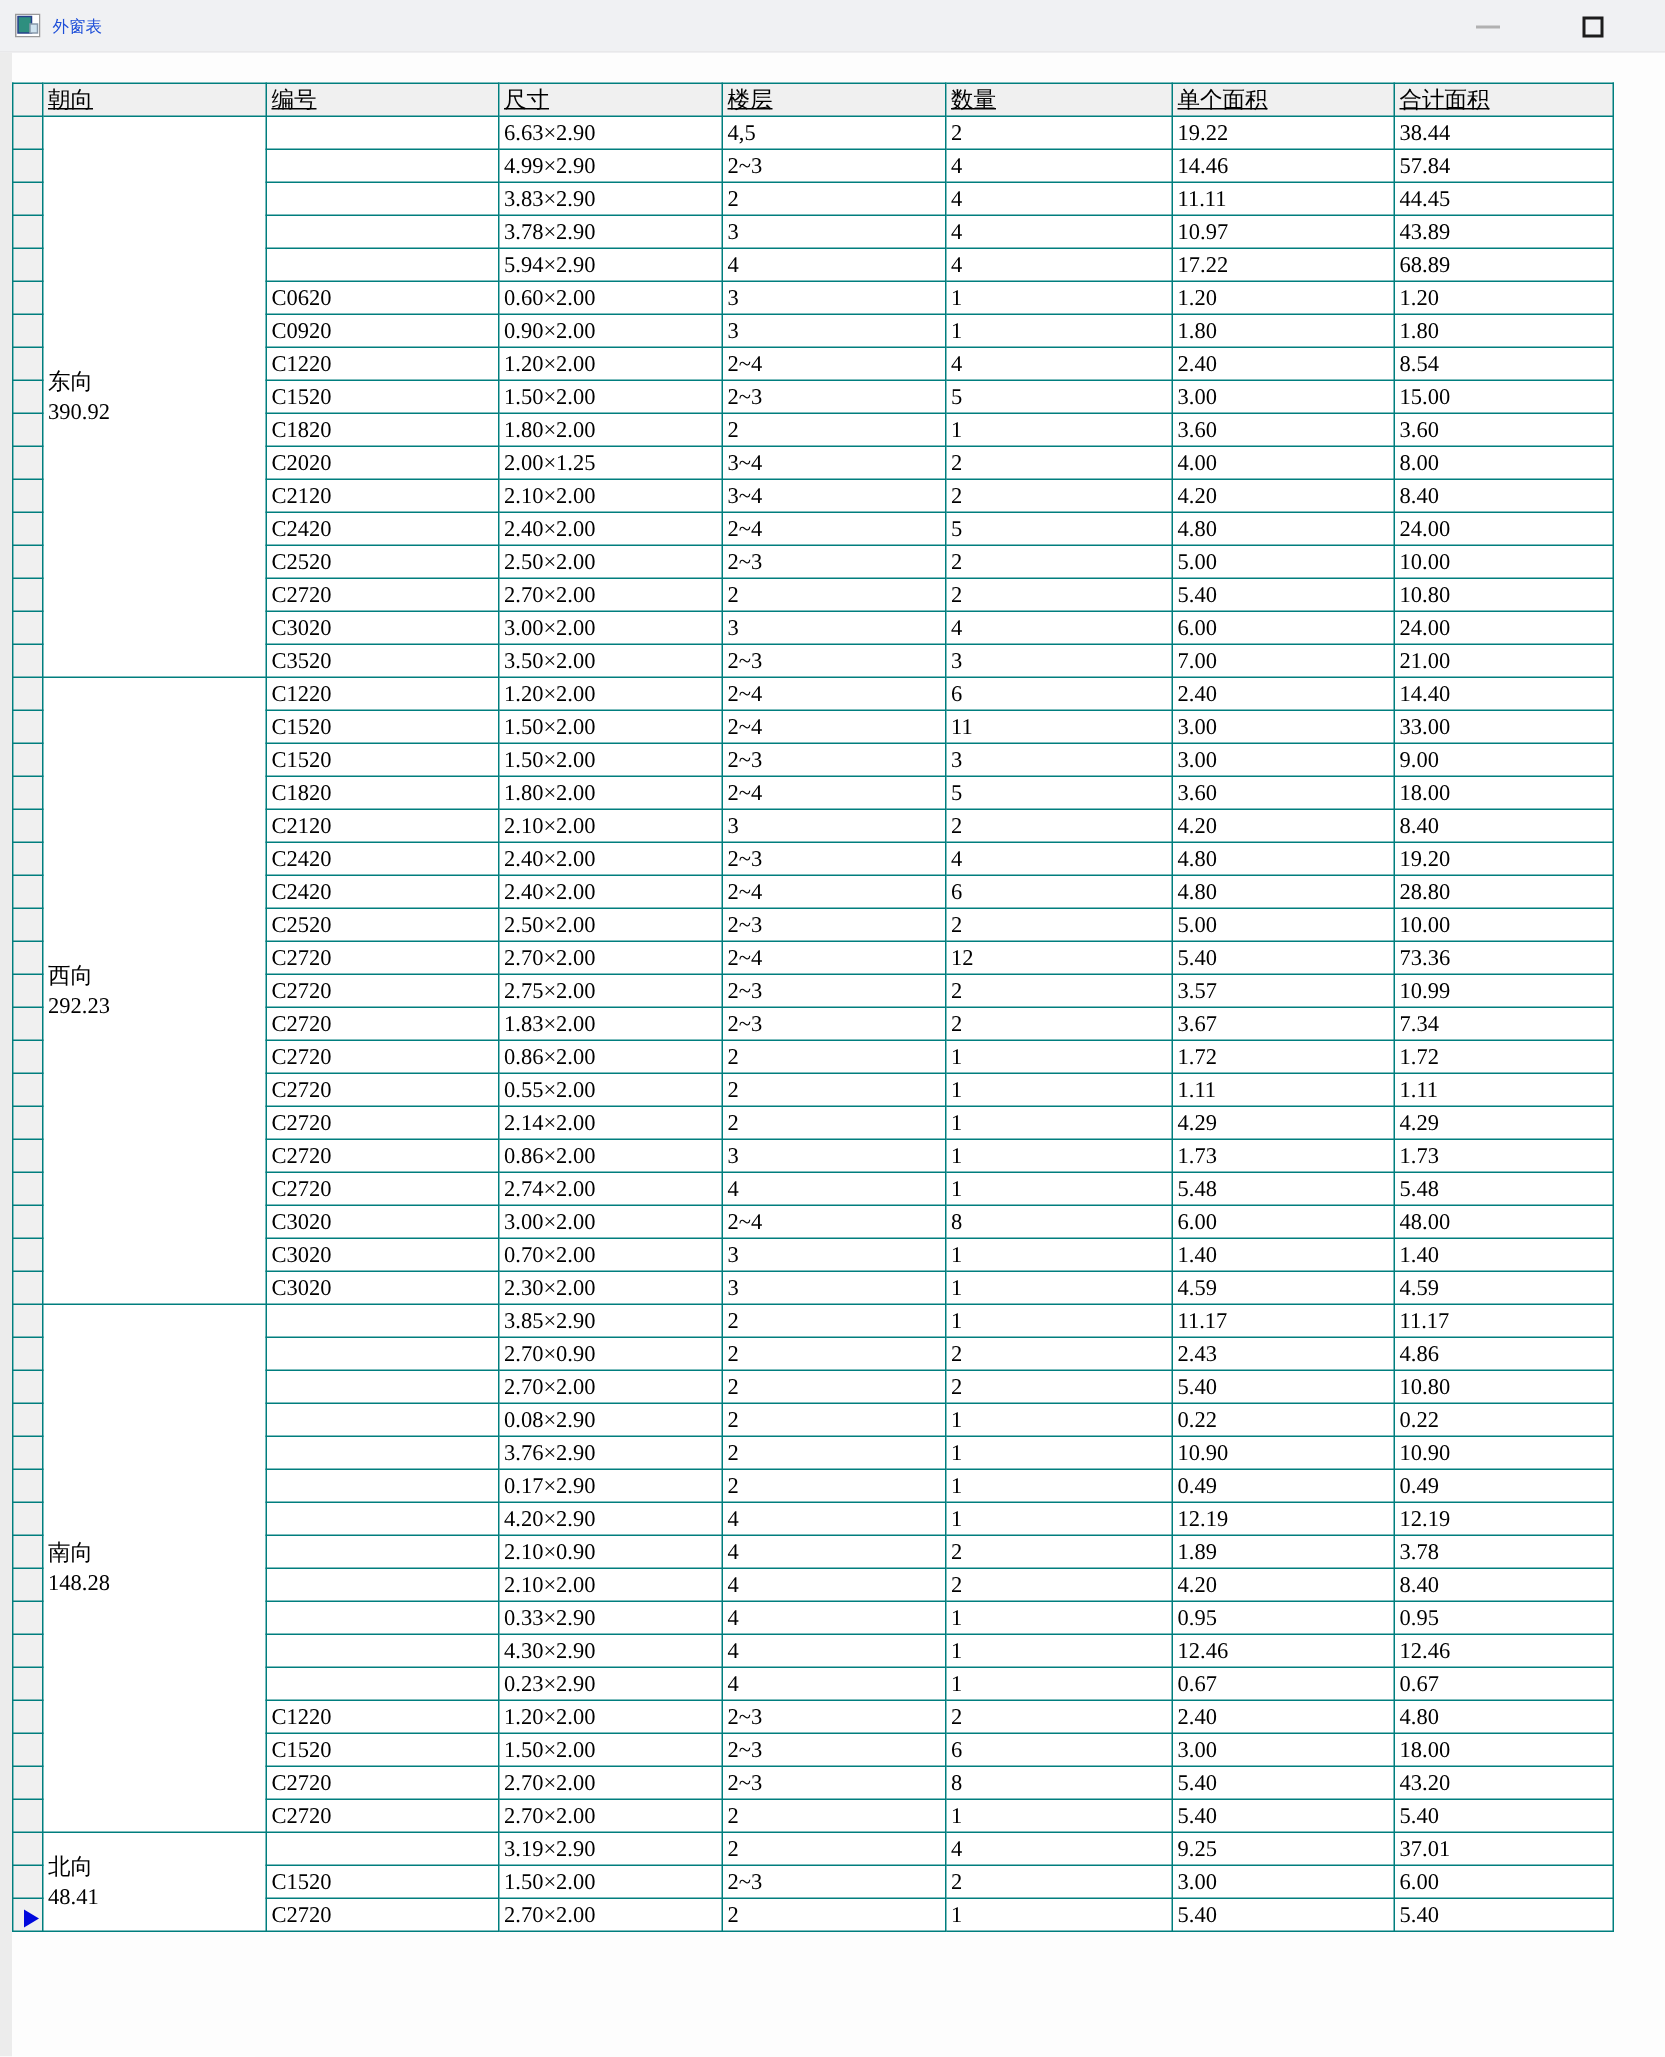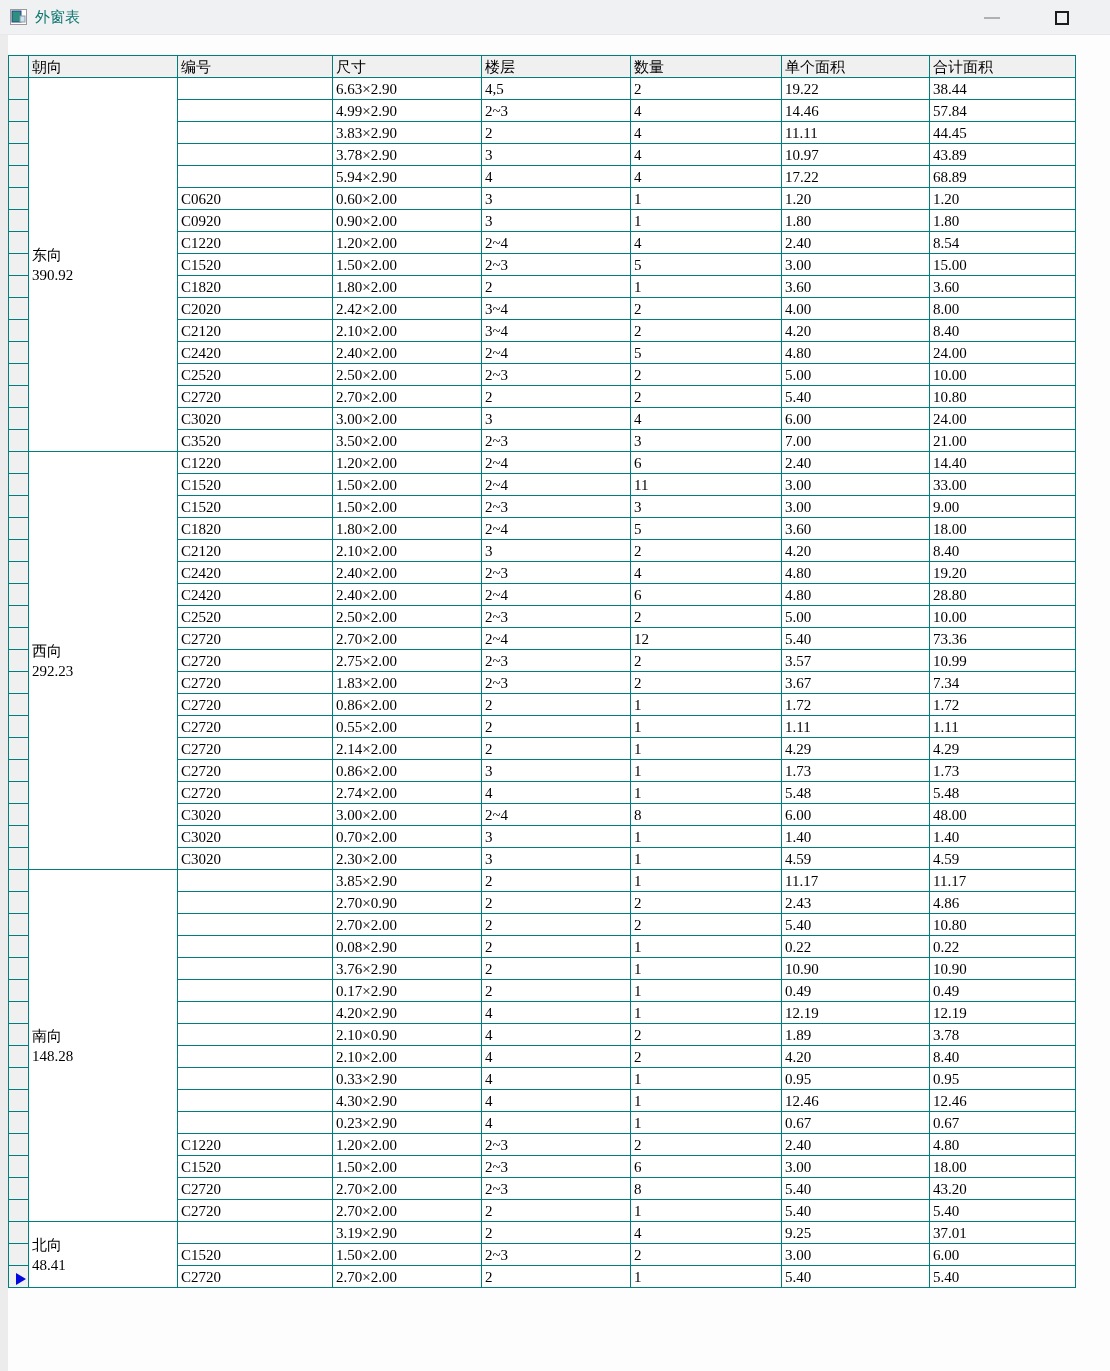--- a/index.html
+++ b/index.html
@@ -8,41 +8,41 @@
     position:relative; width:1110px; height:1371px;
     background:#fdfdfd; overflow:hidden;
     font-family:"Liberation Sans", sans-serif;
   }
   .titlebar {
     position:absolute; left:0; top:0; width:1110px; height:35px;
     background:#f0f1f3; display:flex; align-items:center;
     border-bottom:1px solid #e8e8ea;
   }
   .app-icon { margin-left:10px; width:17px; height:16px; flex:0 0 auto; }
-  .title-text { margin-left:8px; font-size:15px; color:#0f766e; }
+  .title-text { margin-left:8px; font-size:11px; color:#1d4ed8; }
   .win-btn { position:absolute; top:0; height:35px; width:34px; border:none;
     background:transparent; cursor:pointer; display:flex; align-items:center; justify-content:center; }
   .btn-min { left:975px; }
   .btn-max { left:1045px; }
   .glyph-min { width:16px; height:2px; background:#b1b1b1; }
   .glyph-max { width:14px; height:14px; border:2px solid #1c1c1c; background:transparent; }
   .left-edge { position:absolute; left:0; top:35px; width:8px; height:1336px; background:#ececec; }
 
   table.grid {
     position:absolute; left:8px; top:55px;
     border-collapse:collapse; table-layout:fixed; width:1067px;
     font-family:"Liberation Serif","DejaVu Serif",serif;
     font-size:15px; color:#000; background:#ffffff;
   }
   table.grid th, table.grid td {
     border:1px solid #007e7e; height:22px; line-height:20px;
     padding:0 3px; overflow:hidden; white-space:nowrap;
     text-align:left; font-weight:normal; vertical-align:middle;
   }
-  table.grid th { background:#f0f0f0; }
+  table.grid th { background:#f0f0f0;text-decoration:underline; }
   td.sel { background:#f0f0f0; padding:0; }
   td.orient { text-align:center; vertical-align:middle; line-height:19px; }
   .marker {
     display:block; width:0; height:0; margin:4px auto 0 4px;
     border-left:10px solid #0008dd;
     border-top:6px solid transparent;
     border-bottom:6px solid transparent;
   }
 </style>
 </head>
@@ -176,21 +176,21 @@
           <td>C1820</td>
           <td>1.80×2.00</td>
           <td>2</td>
           <td>1</td>
           <td>3.60</td>
           <td>3.60</td>
         </tr>
         <tr>
           <td class="sel"></td>
           <td>C2020</td>
-          <td>2.42×2.00</td>
+          <td>2.00×1.25</td>
           <td>3~4</td>
           <td>2</td>
           <td>4.00</td>
           <td>8.00</td>
         </tr>
         <tr>
           <td class="sel"></td>
           <td>C2120</td>
           <td>2.10×2.00</td>
           <td>3~4</td>

